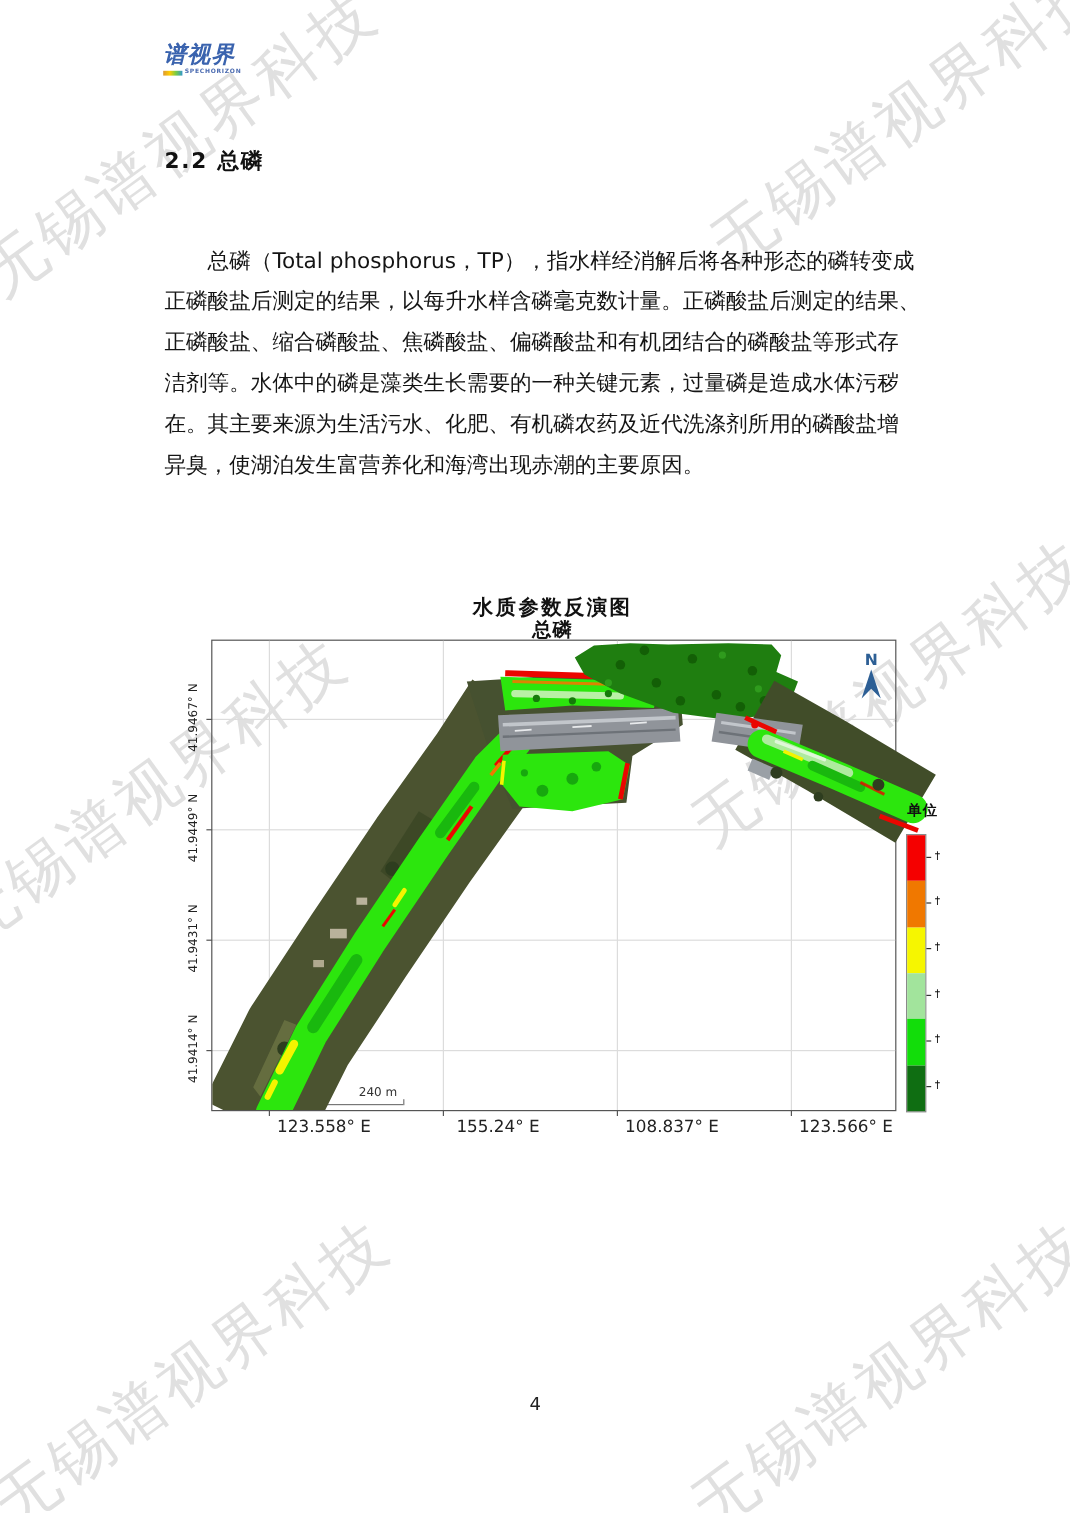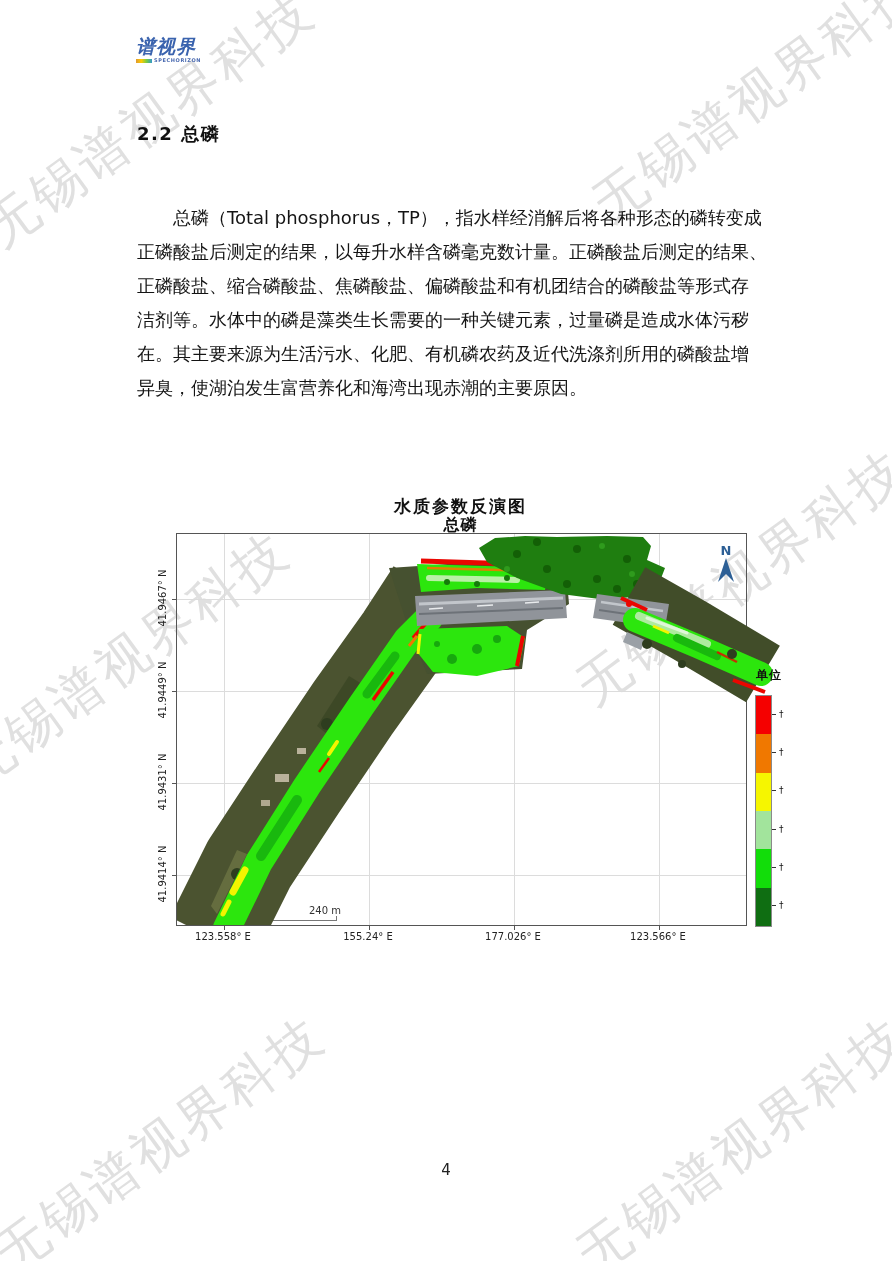--- a/index.html
+++ b/index.html
@@ -27,21 +27,21 @@
   .fig-title{left:176px;top:495px;width:569px;text-align:center;font-size:17px;font-weight:bold;letter-spacing:2px;}
   .fig-subtitle{left:176px;top:515px;width:569px;text-align:center;font-size:16px;font-weight:bold;letter-spacing:1px;}
   
   .plot{left:176px;top:533px;width:569px;height:391px;border:1px solid #555;}
   .gridv{position:absolute;top:0;bottom:0;width:1px;background:#dcdcdc;}
   .gridh{position:absolute;left:0;right:0;height:1px;background:#dcdcdc;}
   .tick-l{position:absolute;left:-5px;width:5px;height:1px;background:#555;}
   .tick-b{position:absolute;bottom:-5px;width:1px;height:5px;background:#555;}
   .ylab{position:absolute;font-size:10px;color:#222;white-space:nowrap;
         transform:translate(-50%,-50%) rotate(-90deg);}
-  .xlab{position:absolute;top:931px;font-size:10px;color:#222;transform:translateX(-50%);white-space:nowrap;}
+  .xlab{position:absolute;top:931px;font-size:14px;color:#222;transform:translateX(-50%);white-space:nowrap;margin-left:47px;}
   .map-svg{position:absolute;left:0;top:0;z-index:2;overflow:visible;}
   
   .north{position:absolute;left:538px;top:10px;width:22px;text-align:center;z-index:3;}
   .north-n{font-size:13px;font-weight:bold;color:#2d5f95;line-height:13px;}
   
   .sb{position:absolute;z-index:1;background:#777;}
   .sb-lab{position:absolute;z-index:1;font-size:10px;color:#333;transform:translateX(-50%);white-space:nowrap;}
   .sb-lab-top{z-index:3;}
   
   .unit-label{left:756px;top:667px;font-size:12px;font-weight:bold;letter-spacing:1px;z-index:3;}
@@ -105,21 +105,21 @@
     <div class="tick-b" style="left:192px"></div>
     <div class="tick-b" style="left:337px"></div>
     <div class="tick-b" style="left:482px"></div>
 
     <div class="sb" style="left:2px;top:386px;width:157px;height:1px"></div>
     <div class="sb" style="left:2px;top:382px;width:1px;height:5px"></div>
     <div class="sb" style="left:80px;top:382px;width:1px;height:5px"></div>
     <div class="sb" style="left:159px;top:382px;width:1px;height:5px"></div>
     <div class="sb-lab" style="left:5px;top:371px">0</div>
     <div class="sb-lab" style="left:80px;top:371px">120</div>
-    <div class="sb-lab sb-lab-top" style="left:148px;top:371px">240 m</div>
+    <div class="sb-lab sb-lab-top" style="left:138px;top:371px">240 m</div>
 
     <svg class="map-svg" width="569" height="391" viewBox="0 0 569 391">
       <defs>
         <clipPath id="pc">
             <rect x="0" y="0" width="569" height="391"></rect>
           </clipPath>
       </defs>
 
       <g clip-path="url(#pc)">
 
@@ -217,21 +217,21 @@
     </div>
   </div>
 
   <div class="ylab" style="left:162px;top:598px">41.9467° N</div>
   <div class="ylab" style="left:162px;top:690px">41.9449° N</div>
   <div class="ylab" style="left:162px;top:782px">41.9431° N</div>
   <div class="ylab" style="left:162px;top:874px">41.9414° N</div>
 
   <div class="xlab" style="left:223px">123.558° E</div>
   <div class="xlab" style="left:368px">155.24° E</div>
-  <div class="xlab" style="left:513px">177.026° E</div>
+  <div class="xlab" style="left:513px">108.837° E</div>
   <div class="xlab" style="left:658px">123.566° E</div>
 
   <div class="abs unit-label">单位</div>
   <div class="abs cbar">
     <div class="seg" style="background: rgb(245, 0, 0);"></div>
     <div class="seg" style="background: rgb(240, 120, 0);"></div>
     <div class="seg" style="background: rgb(246, 246, 0);"></div>
     <div class="seg" style="background: rgb(162, 228, 156);"></div>
     <div class="seg" style="background: rgb(18, 221, 10);"></div>
     <div class="seg" style="background: rgb(15, 110, 18);"></div>

